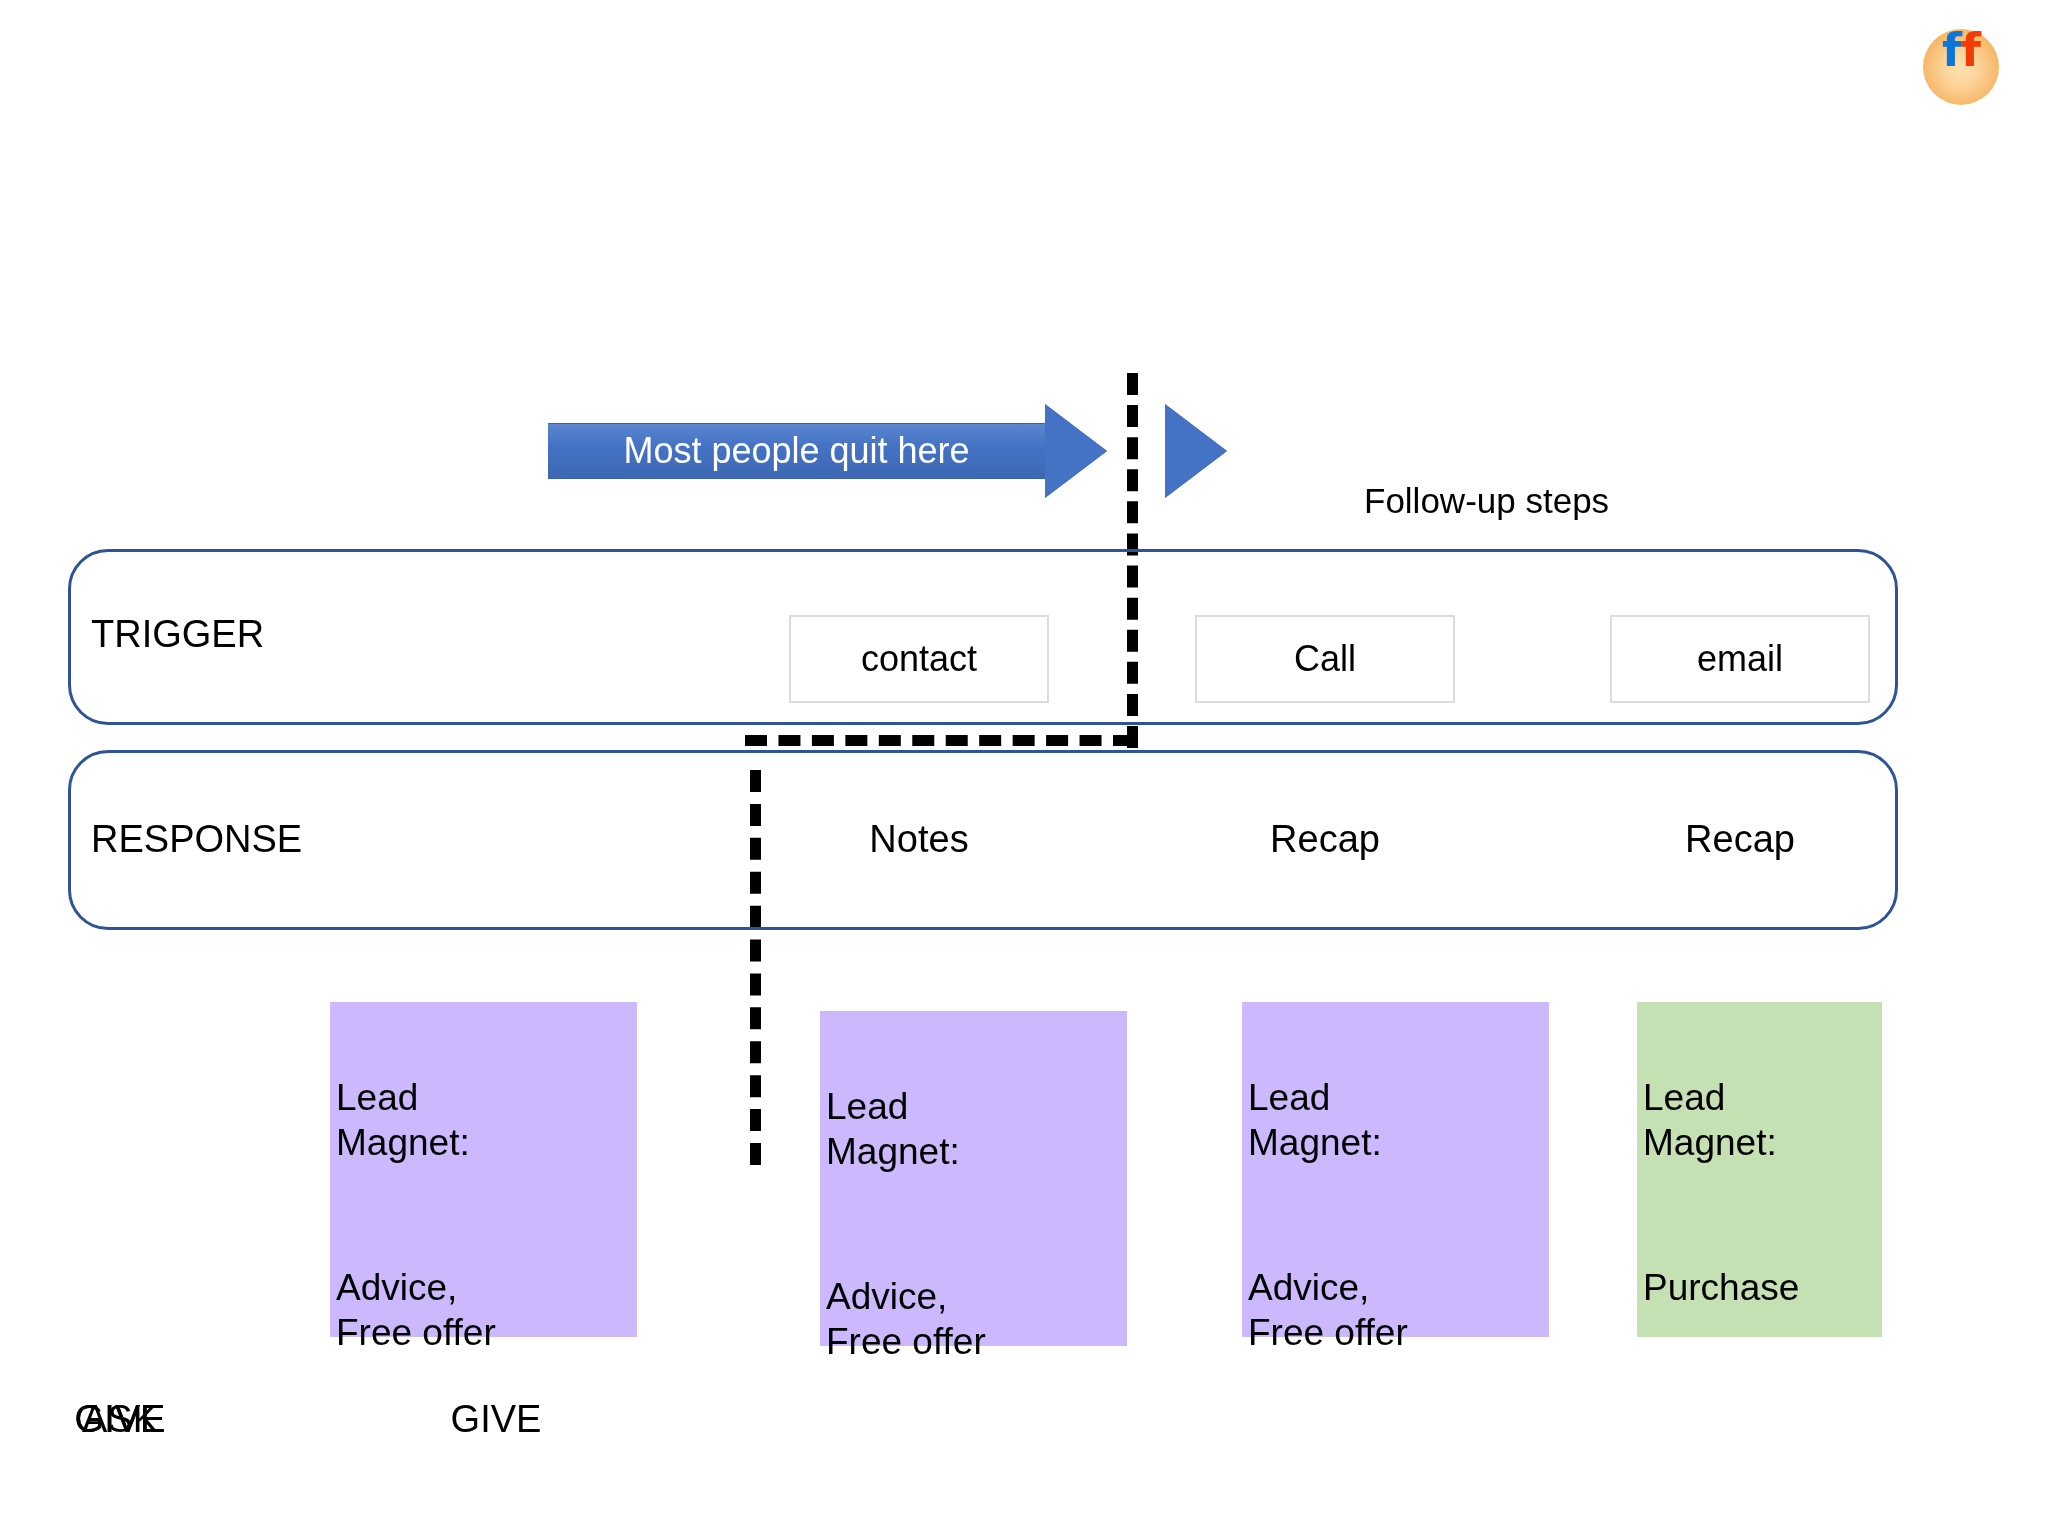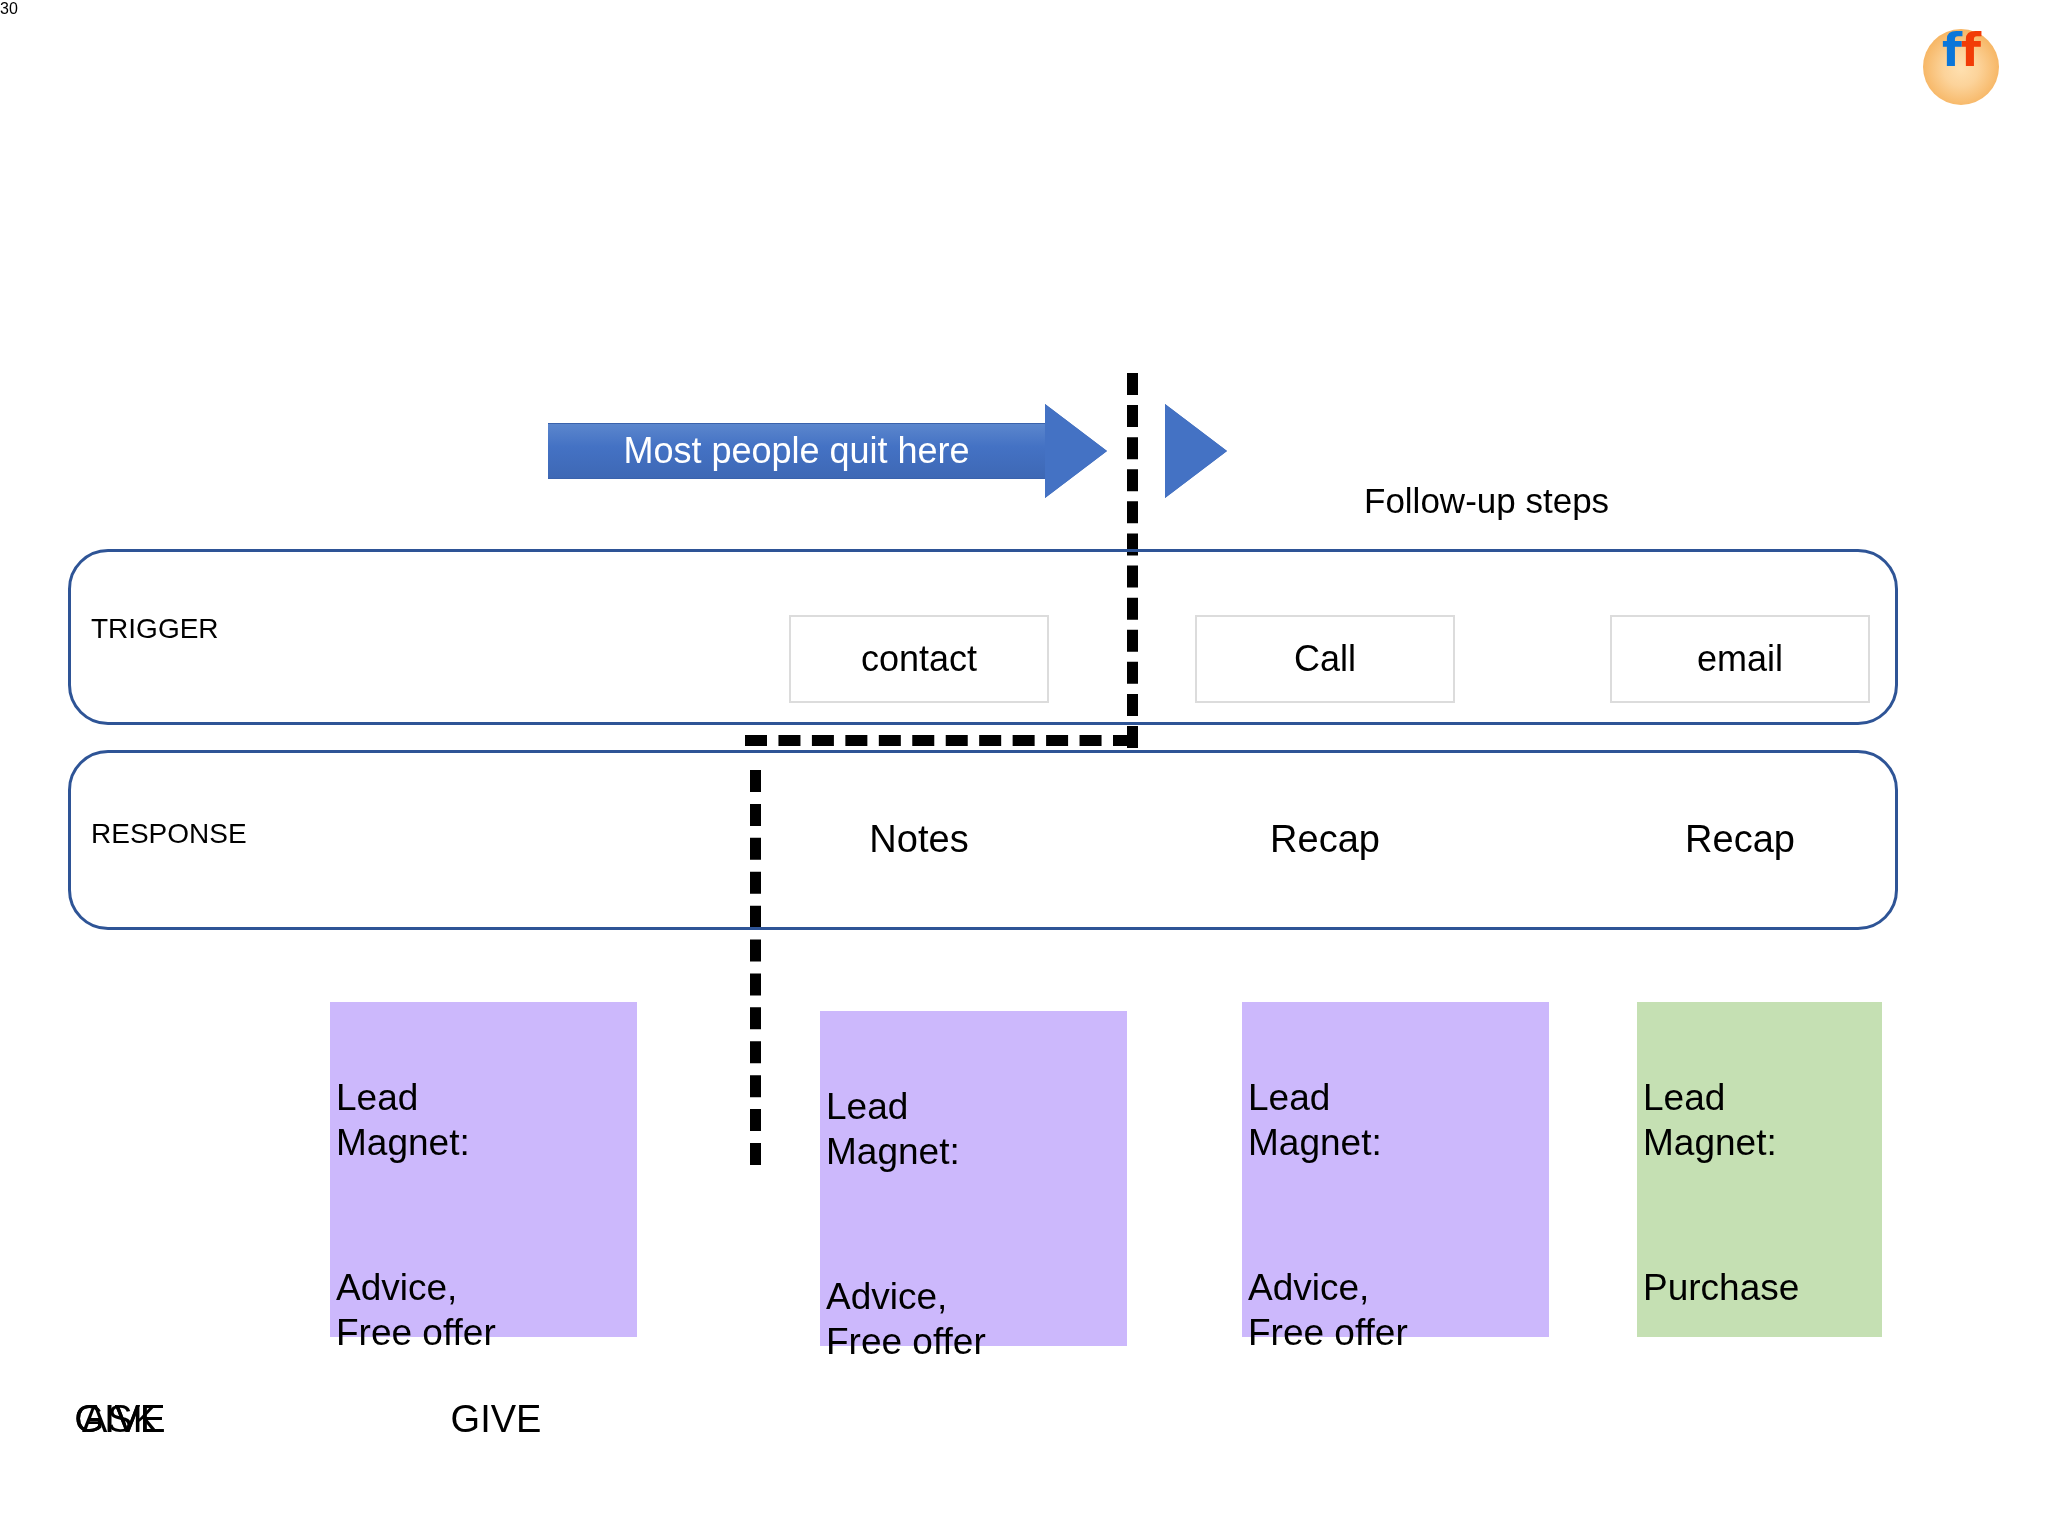--- a/index.html
+++ b/index.html
@@ -127,21 +127,21 @@
     border-radius: 40px;
     box-sizing: border-box;
     background: transparent;
   }
   #band-trigger  { top: 549px; height: 176px; }
   #band-response { top: 750px; height: 180px; }
 
   .band-label {
     position: absolute;
     left: 20px;
-    font-size: 28px;
+    font-size: 38px;
     color: #000000;
     white-space: nowrap;
   }
   #label-trigger  { top: 61px; }
   #label-response { top: 65px; }
 
   
   .cell {
     position: absolute;
     border: 2px solid #dcdcdc;
@@ -281,15 +281,14 @@
     <span class="head-text">Lead
 Magnet:</span>
     <span class="body-text">Purchase</span>
   </div>
 
   <div class="caption" id="caption-1">GIVE</div>
   <div class="caption" id="caption-2">GIVE</div>
   <div class="caption" id="caption-3">GIVE</div>
   <div class="caption" id="caption-4">ASK</div>
 
-  <div class="page-number">30</div>
 
 </div>
 
 </body></html>

